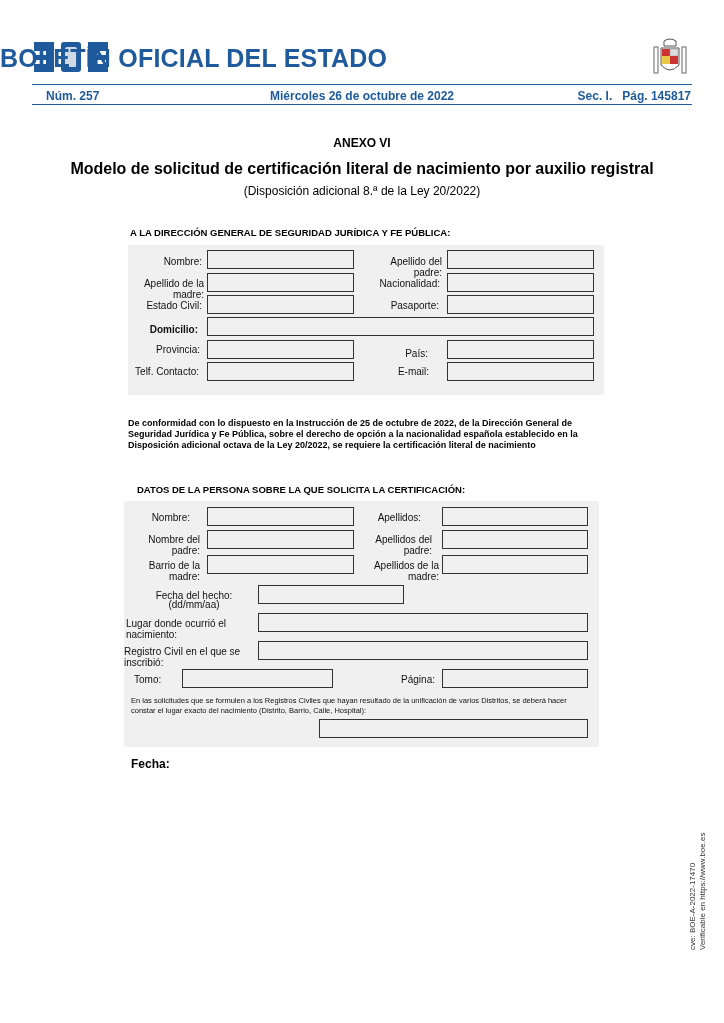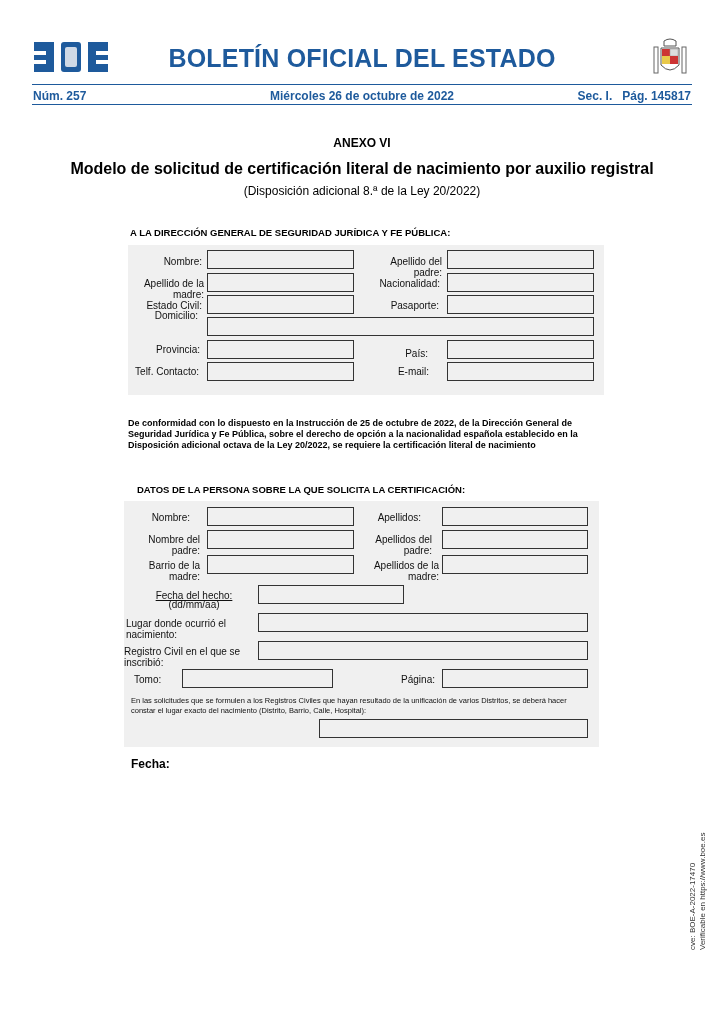--- a/index.html
+++ b/index.html
@@ -1,21 +1,21 @@
 <!DOCTYPE html>
 <html><head>
 <meta charset="utf-8">
 <style>
   html, body { margin: 0; padding: 0; background: #ffffff; }
   body { width: 724px; height: 1023px; position: relative; overflow: hidden;
          font-family: "Liberation Sans", sans-serif; color: #000; }
   .abs { position: absolute; }
   
   .boe-logo { left: 34px; top: 42px; width: 74px; height: 30px; }
-  .title { left: 0; width: 724px; top: 44px; text-align: center; font-weight: bold; font-size: 25px; color: #1e5a9c; letter-spacing: 0.2px; }
+  .title { left: 0; width: 724px; top: 44px; text-align: left; font-weight: bold; font-size: 25px; color: #1e5a9c; letter-spacing: 0.2px; }
   .crest { left: 652px; top: 37px; width: 36px; height: 42px; }
   .rule { left: 32px; width: 660px; height: 1px; background: #1e5a9c; }
   .hdr { top: 89px; font-size: 12px; font-weight: bold; color: #1e5a9c; }
   
   .center { left: 0; width: 724px; text-align: center; }
   .h-anexo { top: 136px; font-size: 12px; font-weight: bold; }
   .h-modelo { top: 160px; font-size: 16px; font-weight: bold; }
   .h-disp { top: 184px; font-size: 12px; }
   .sec-title { font-size: 9.5px; font-weight: bold; }
   
@@ -45,21 +45,21 @@
   <path d="M12 4 Q18 0 24 4 L24 9 L12 9 Z" fill="none" stroke="#555" stroke-width="1"></path>
   <rect x="2" y="10" width="4" height="26" fill="none" stroke="#666" stroke-width="1"></rect>
   <rect x="30" y="10" width="4" height="26" fill="none" stroke="#666" stroke-width="1"></rect>
   <path d="M9 11 H27 V28 Q18 38 9 28 Z" fill="none" stroke="#555" stroke-width="1"></path>
   <rect x="10" y="12" width="8" height="7" fill="#c33"></rect>
   <rect x="18" y="12" width="8" height="7" fill="#ddd" stroke="#999" stroke-width="0.5"></rect>
   <rect x="10" y="19" width="8" height="8" fill="#e8c94a"></rect>
   <rect x="18" y="19" width="8" height="8" fill="#c33"></rect>
 </svg>
 <div class="abs rule" style="top:84px;"></div>
-<div class="abs hdr" style="left:33px;">Núm. 257</div>
+<div class="abs hdr" style="left:46px;">Núm. 257</div>
 <div class="abs hdr" style="left:0;width:724px;text-align:center;">Miércoles 26 de octubre de 2022</div>
 <div class="abs hdr" style="right:33px;white-space:pre;">Sec. I.   Pág. 145817</div>
 <div class="abs rule" style="top:104px;"></div>
 
 <div class="abs center h-anexo">ANEXO VI</div>
 <div class="abs center h-modelo">Modelo de solicitud de certificación literal de nacimiento por auxilio registral</div>
 <div class="abs center h-disp">(Disposición adicional 8.ª de la Ley 20/2022)</div>
 
 <div class="abs sec-title" style="left:130px;top:227px;">A LA DIRECCIÓN GENERAL DE SEGURIDAD JURÍDICA Y FE PÚBLICA:</div>
 
@@ -73,21 +73,21 @@
 <div class="abs lbl" style="left:118px;width:86px;top:278px;">Apellido de la madre:</div>
 <div class="abs box" style="left:207px;top:273px;width:147px;"></div>
 <div class="abs lbl" style="left:360px;width:80px;top:278px;">Nacionalidad:</div>
 <div class="abs box" style="left:447px;top:273px;width:147px;"></div>
 
 <div class="abs lbl" style="left:120px;width:82px;top:300px;">Estado Civil:</div>
 <div class="abs box" style="left:207px;top:295px;width:147px;"></div>
 <div class="abs lbl" style="left:360px;width:79px;top:300px;text-align:right;">Pasaporte:</div>
 <div class="abs box" style="left:447px;top:295px;width:147px;"></div>
 
-<div class="abs lbl" style="left:120px;width:78px;top:310px;">Domicilio:</div>
+<div class="abs lbl" style="left:120px;width:78px;top:324px;font-weight:bold;">Domicilio:</div>
 <div class="abs box" style="left:207px;top:317px;width:387px;"></div>
 
 <div class="abs lbl" style="left:120px;width:80px;top:344px;">Provincia:</div>
 <div class="abs box" style="left:207px;top:340px;width:147px;"></div>
 <div class="abs lbl" style="left:360px;width:68px;top:348px;">País:</div>
 <div class="abs box" style="left:447px;top:340px;width:147px;"></div>
 
 <div class="abs lbl" style="left:120px;width:79px;top:366px;">Telf. Contacto:</div>
 <div class="abs box" style="left:207px;top:362px;width:147px;"></div>
 <div class="abs lbl" style="left:360px;width:69px;top:366px;">E-mail:</div>
@@ -107,21 +107,21 @@
 <div class="abs lbl" style="left:124px;width:76px;top:534px;">Nombre del padre:</div>
 <div class="abs box" style="left:207px;top:530px;width:147px;"></div>
 <div class="abs lbl" style="left:355px;width:77px;top:534px;">Apellidos del padre:</div>
 <div class="abs box" style="left:442px;top:530px;width:146px;"></div>
 
 <div class="abs lbl" style="left:120px;width:80px;top:560px;">Barrio de la madre:</div>
 <div class="abs box" style="left:207px;top:555px;width:147px;"></div>
 <div class="abs lbl" style="left:356px;width:83px;top:560px;">Apellidos de la madre:</div>
 <div class="abs box" style="left:442px;top:555px;width:146px;"></div>
 
-<div class="abs lbl" style="left:155px;width:78px;top:590px;text-align:center;text-decoration:underline;">Fecha del hecho:</div>
+<div class="abs lbl" style="left:155px;width:78px;top:590px;text-align:center;">Fecha del hecho:</div>
 <div class="abs lbl" style="left:155px;width:78px;top:599px;text-align:center;">(dd/mm/aa)</div>
 <div class="abs box" style="left:258px;top:585px;width:146px;"></div>
 
 <div class="abs lbl" style="left:126px;width:126px;top:618px;text-align:left;">Lugar donde ocurrió el nacimiento:</div>
 <div class="abs box" style="left:258px;top:613px;width:330px;"></div>
 
 <div class="abs lbl" style="left:124px;width:132px;top:646px;text-align:left;">Registro Civil en el que se inscribió:</div>
 <div class="abs box" style="left:258px;top:641px;width:330px;"></div>
 
 <div class="abs lbl" style="left:134px;width:40px;top:674px;text-align:left;">Tomo:</div>

